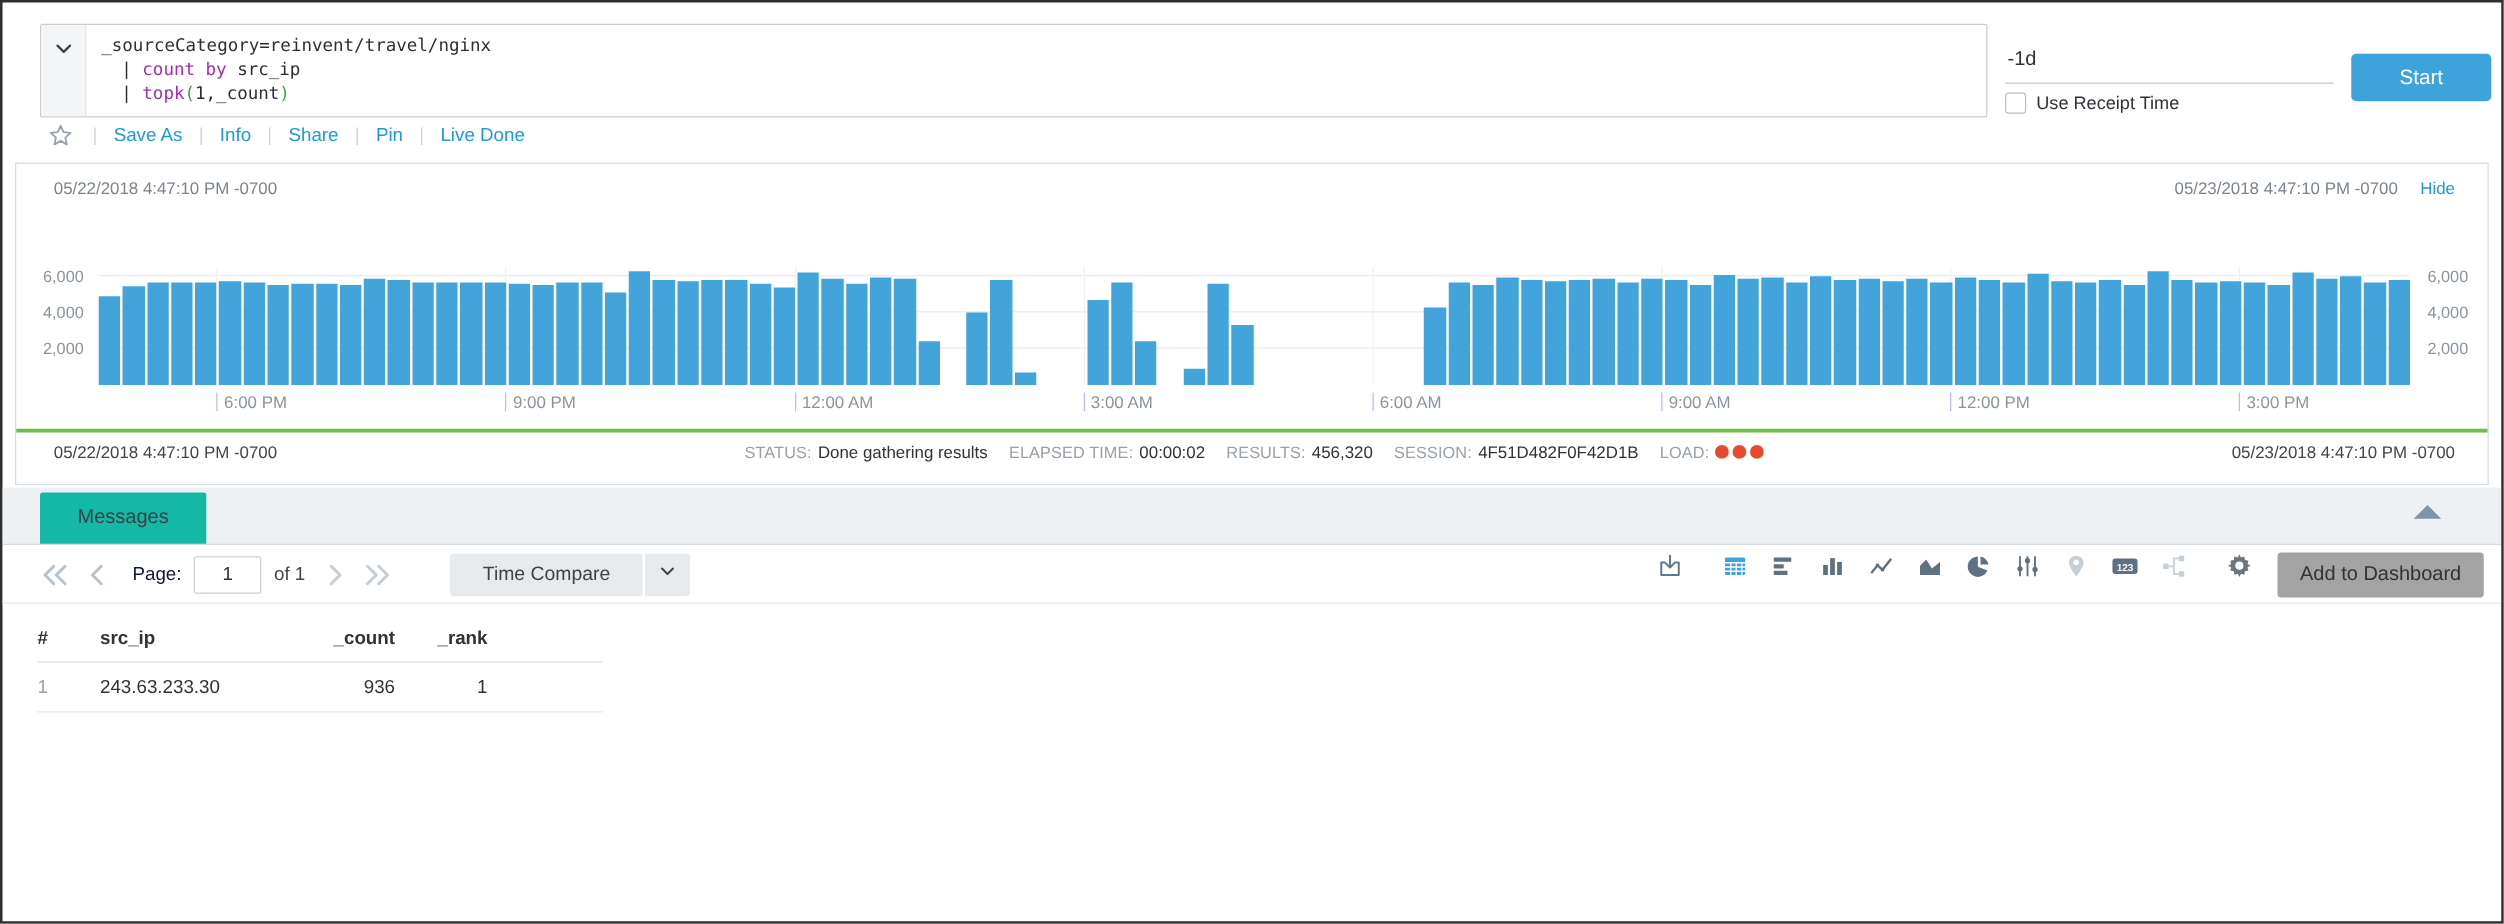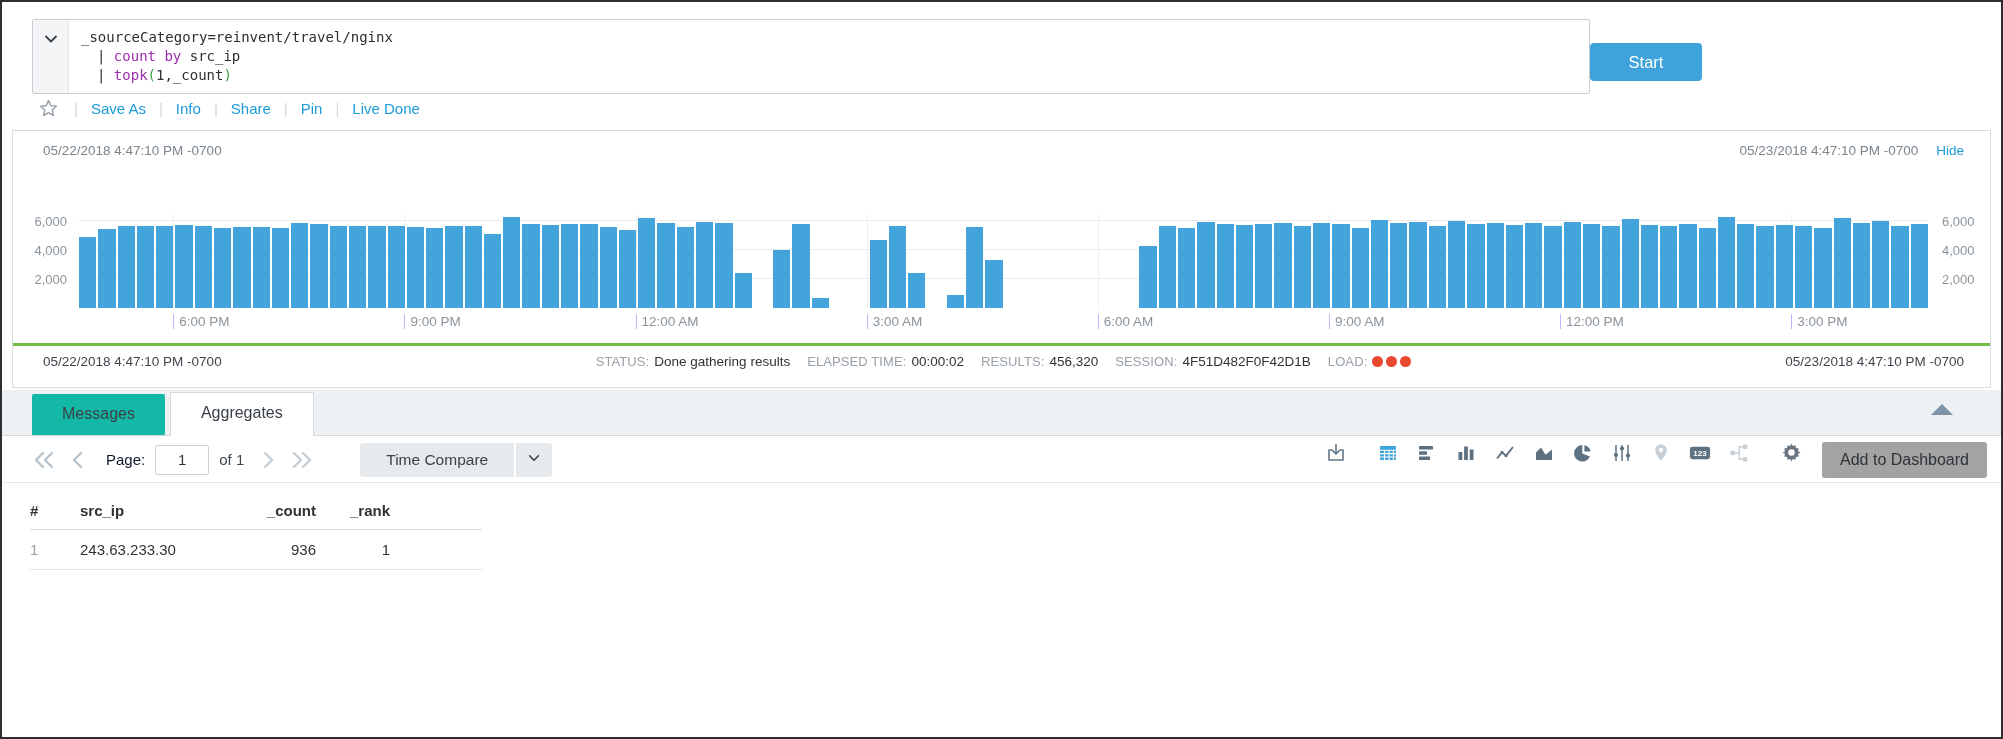--- a/index.html
+++ b/index.html
@@ -107,20 +107,27 @@
           <svg width="16" height="16" viewBox="0 0 16 16" fill="none" stroke="#3c4248" stroke-width="1.8" stroke-linecap="round" stroke-linejoin="round">
               <path d="M3 5.5l5 5 5-5"></path>
             </svg>
         </span>
       </div>
       <div class="query-text" id="query-text">
           <div class="q-line"><span class="tok-plain">_sourceCategory=reinvent/travel/nginx</span></div>
           <div class="q-line indent"><span class="tok-plain">| </span><span class="tok-keyword">count by</span><span class="tok-plain"> src_ip</span></div>
           <div class="q-line indent"><span class="tok-plain">| </span><span class="tok-keyword">topk</span><span class="tok-paren">(</span><span class="tok-plain">1,_count</span><span class="tok-paren">)</span></div>
         </div>
+    </div>
+    <div class="time-col">
+      <input class="time-input" value="-1d" style="">
+      <div class="receipt-row">
+        <span class="checkbox"></span>
+        <span class="receipt-label">Use Receipt Time</span>
+      </div>
     </div>
     <button class="start-btn">Start</button>
   </div>
 
   <div class="links-row">
     <span class="star-wrap">
       <svg width="21" height="21" viewBox="0 0 24 24" fill="none" stroke="#9aa3ac" stroke-width="1.7" stroke-linejoin="round">
           <path d="M12 3l2.7 5.8 6.3.7-4.7 4.3 1.3 6.2-5.6-3.2-5.6 3.2 1.3-6.2L3 9.5l6.3-.7z"></path>
         </svg>
     </span>
@@ -301,21 +308,20 @@
               <span class="load-dot"></span>
             </span>
           </span>
         </span>
       <span class="status-ts">05/23/2018 4:47:10 PM -0700</span>
     </div>
   </div>
 
   <div class="tabs-strip">
     <div class="tab inactive">Messages</div>
-    <div class="tab active">Aggregates</div>
     <div class="collapse-btn"></div>
   </div>
 
   <div class="toolbar">
     <span class="pg-arrow">
       <svg width="24" height="18" viewBox="0 0 24 18" fill="none" stroke="#b6c3cd" stroke-width="2.4" stroke-linecap="round" stroke-linejoin="round">
           <path d="M11 2L4 9l7 7M20 2l-7 7 7 7"></path>
         </svg>
     </span>
     <span class="pg-arrow">

